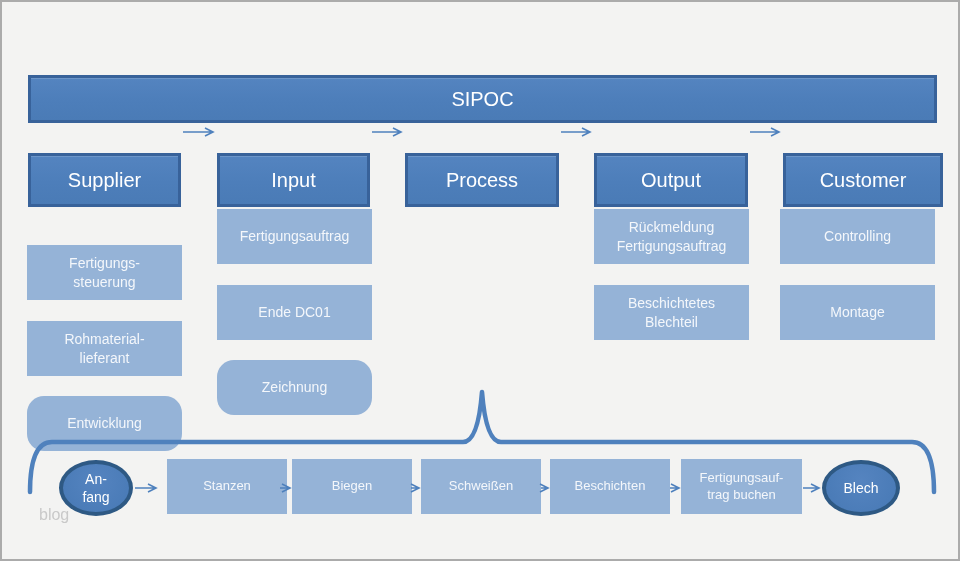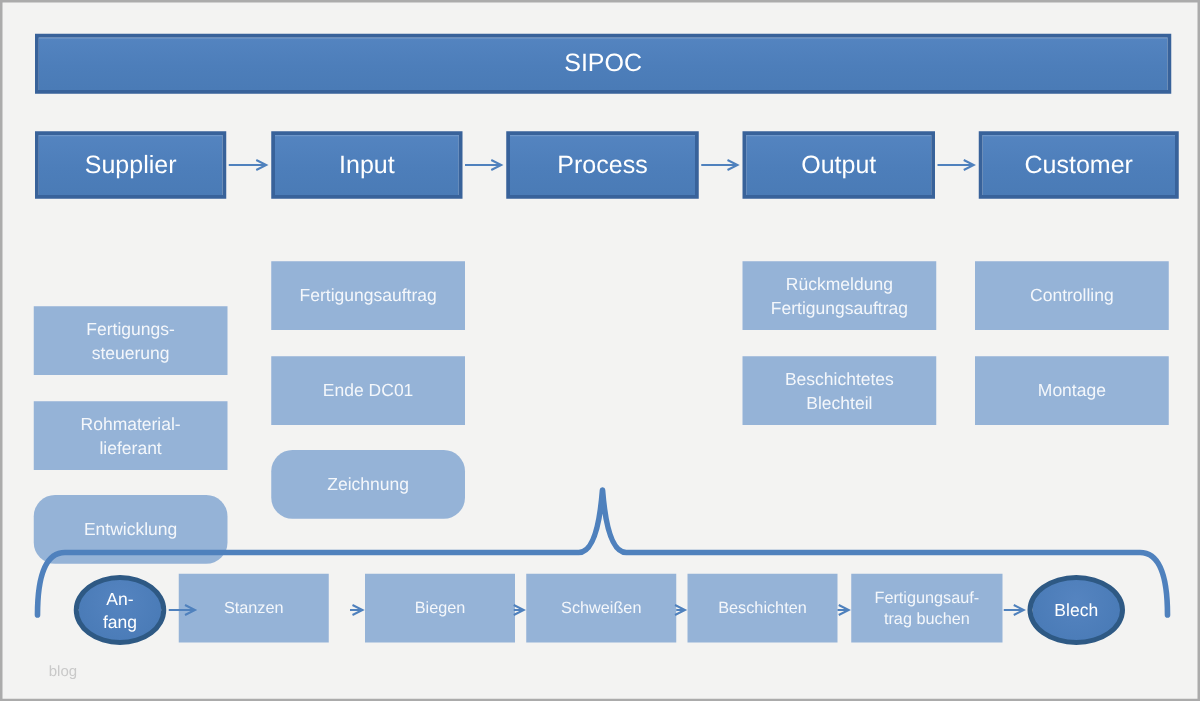--- a/index.html
+++ b/index.html
@@ -21,60 +21,61 @@
     text-align: center;
     color: #ffffff;
     white-space: pre-line;
     line-height: 1.3;
   }
   
   .dark {
     background: linear-gradient(180deg, #5484c0 0%, #4d7eba 55%, #4a7bb6 100%);
     border: 3px solid #38629a;
     box-shadow: inset 0 1px 0 rgba(255,255,255,0.15);
+    margin-top: 48px;
   }
   .banner { left: 26px; top: 25px; width: 909px; height: 48px; font-size: 20px; }
   .hdr { top: 103px; height: 54px; font-size: 20px; }
   .hdr0 { left: 26px;  width: 153px; }
   .hdr1 { left: 215px; width: 153px; }
   .hdr2 { left: 403px; width: 154px; }
   .hdr3 { left: 592px; width: 154px; }
   .hdr4 { left: 781px; width: 160px; }
   
   .light {
     background: #95b3d7;
     font-size: 14px;
     color: #f4f7fb;
   }
   .lb { width: 155px; height: 55px; }
   .r0 { top: 207px; } .r1 { top: 283px; } .r2 { top: 358px; border-radius: 17px; }
   .cs { left: 25px; margin-top: 36px; } .ci { left: 215px; } .co { left: 592px; } .cc { left: 778px; }
   
   .step { top: 457px; height: 55px; width: 120px; font-size: 13px; }
-  .s0 { left: 141px; } .s1 { left: 290px; } .s2 { left: 419px; }
+  .s0 { left: 165px; } .s1 { left: 290px; } .s2 { left: 419px; }
   .s3 { left: 548px; } .s4 { left: 679px; width: 121px; }
   .ellipse {
     top: 458px; width: 74px; height: 56px;
     border-radius: 50%;
     background: radial-gradient(circle at 50% 35%, #5584c0 0%, #4b7cb8 70%, #4778b4 100%);
     border: 4px solid #2e5984;
     font-size: 14px;
   }
   .e-start { left: 57px; }
   .e-end   { left: 820px; width: 78px; }
   
   .overlay {
     position: absolute;
     left: 0; top: 0; width: 960px; height: 561px;
     pointer-events: none;
   }
   .watermark {
     position: absolute;
-    left: 37px; top: 528px;
-    font-size: 12px;
+    left: 37px; top: 504px;
+    font-size: 16px;
     color: #c9c9c9;
   }
 </style>
 </head>
 <body>
 
 <div class="canvas">
 
   <div class="shape dark banner">SIPOC</div>
 

